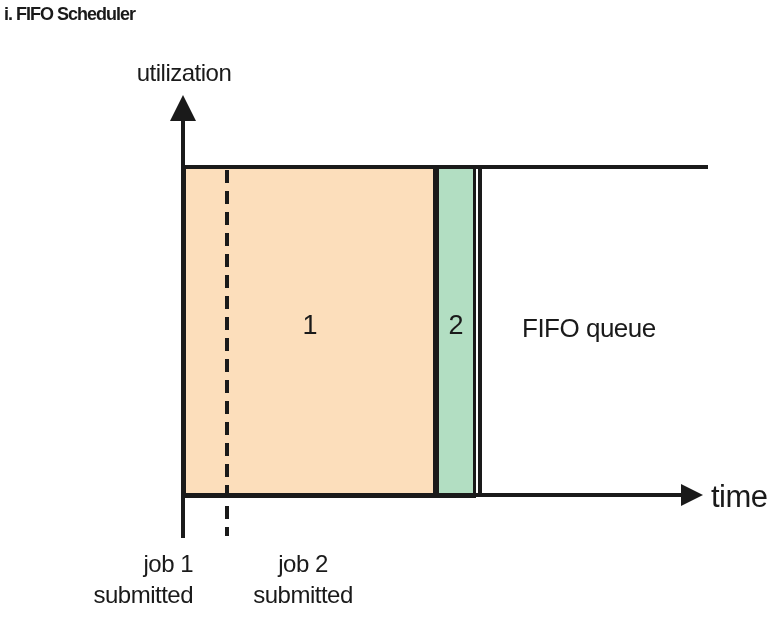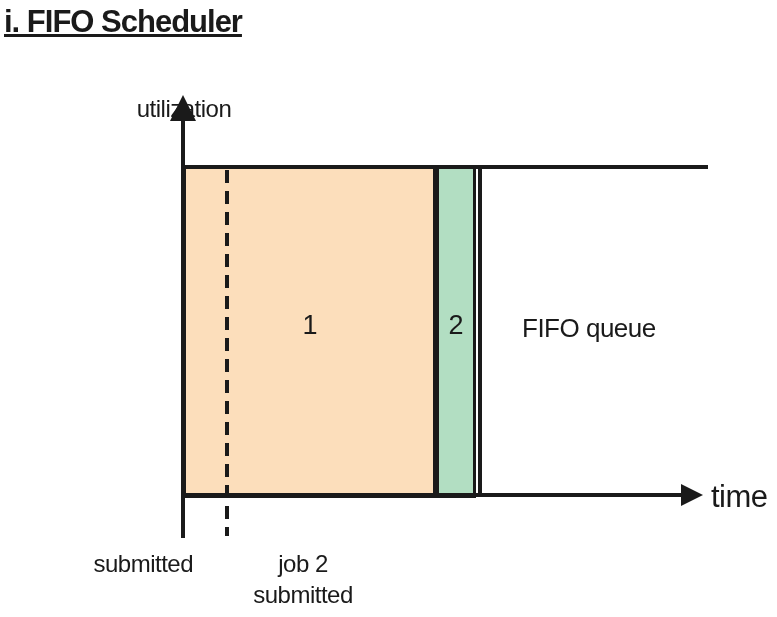--- a/index.html
+++ b/index.html
@@ -11,28 +11,27 @@
     background: #ffffff;
     font-family: "Liberation Sans", sans-serif;
     color: var(--line, #1a1a1a);
     overflow: hidden;
   }
   .abs { position: absolute; }
 
   
   .title {
     left: 4px; top: 4px;
-    font-size: 31px; font-weight: bold;
+    font-size: 18px; font-weight: bold;
     letter-spacing: -1px;
-    text-decoration: underline;
   }
   .y-label {
     left: 103px; top: 59px; width: 162px;
     text-align: center;
-    font-size: 24px; letter-spacing: -0.5px; margin-top: 36px;
+    font-size: 24px; letter-spacing: -0.5px;
   }
   .x-label {
     left: 711px; top: 479px;
     font-size: 31px; letter-spacing: -0.5px;
   }
   .queue-label {
     left: 522px; top: 313px;
     font-size: 26px; letter-spacing: -0.5px;
   }
   .region-label {
@@ -130,19 +129,20 @@
 <div class="abs y-axis-arrow"></div>
 <div class="abs x-axis-line"></div>
 <div class="abs x-axis-arrow"></div>
 
 <div class="abs region-label one">1</div>
 <div class="abs region-label two">2</div>
 
 <div class="abs queue-label">FIFO queue</div>
 
 <div class="abs event-label job1">
+  <div>job 1</div>
   <div>submitted</div>
 </div>
 
 <div class="abs event-label job2">
   <div>job 2</div>
   <div>submitted</div>
 </div>
 
 </body></html>

